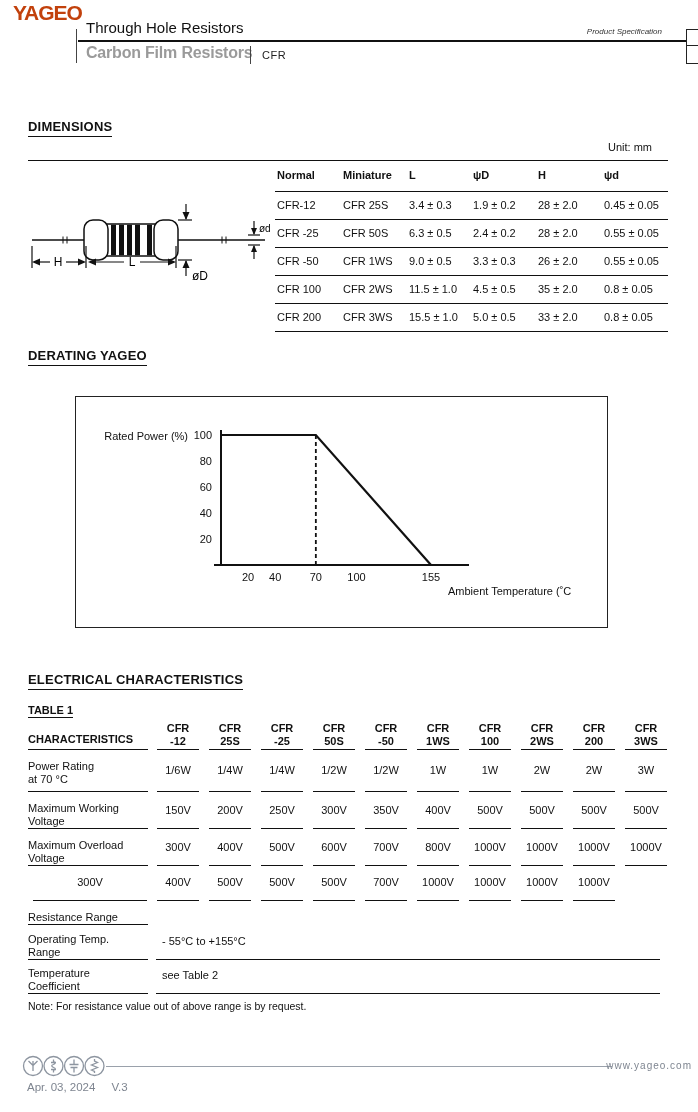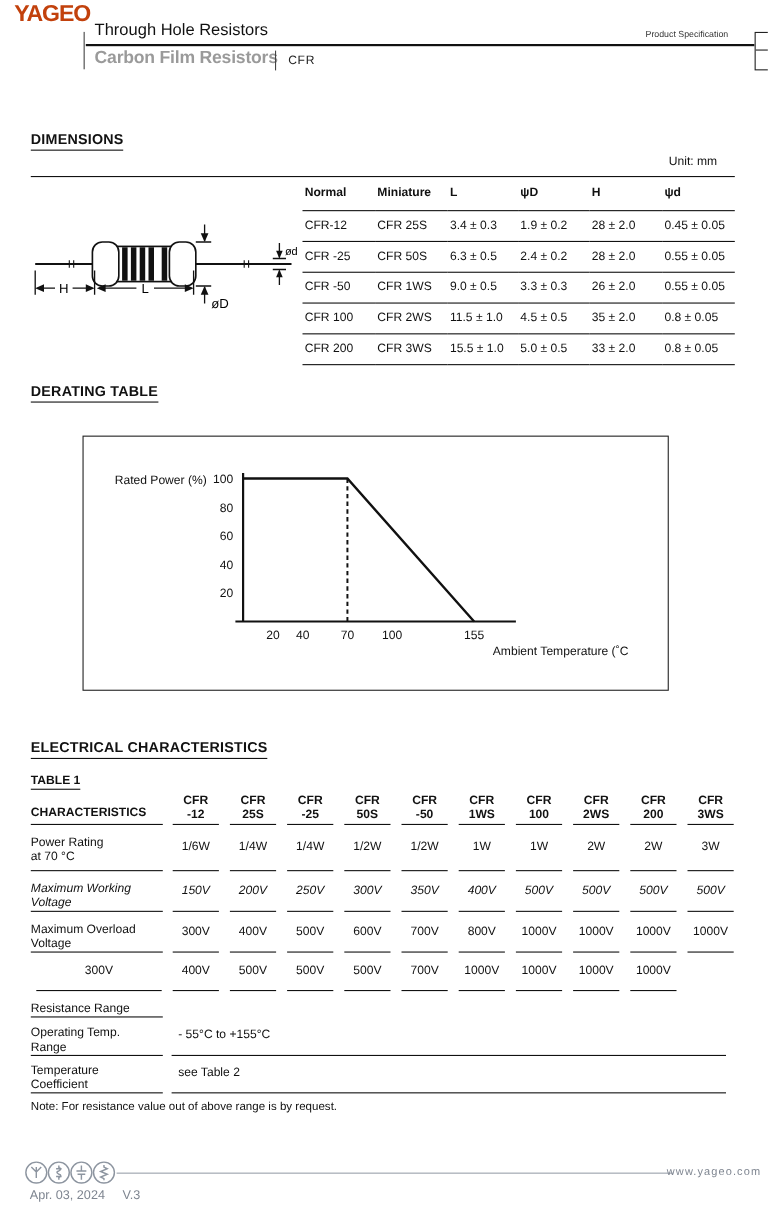--- a/index.html
+++ b/index.html
@@ -11,21 +11,21 @@
     color:#111;
     overflow:hidden;
   }
   .abs{position:absolute;}
 
   
   .brand{left:13px;top:1px;font-size:21px;font-weight:800;letter-spacing:-1px;color:#c2410c;}
   .hdr-vline1{left:76px;top:29px;height:34px;border-left:1px solid #444;}
   .doc-title{left:86px;top:19px;font-size:15px;color:#111;}
   .hdr-rule{left:78px;top:40px;width:608px;border-top:2px solid #111;}
-  .spec-label{top:27px;right:36px;font-size:8px;color:#333;}
+  .spec-label{top:27px;right:36px;font-size:8px;color:#333;font-style:italic;}
   .pagebox{left:686px;top:29px;width:26px;height:33px;border:1.5px solid #222;background:#fff;}
   .pagebox .half{height:15px;border-bottom:1.2px solid #222;}
   .subtitle{left:86px;top:44px;font-size:16px;font-weight:700;color:#9a9a9a;letter-spacing:-0.2px;}
   .hdr-vline2{left:250px;top:46px;height:18px;border-left:1px solid #444;}
   .series-code{left:262px;top:49px;font-size:11px;letter-spacing:0.6px;color:#222;}
 
   
   .sec-heading{font-size:13px;font-weight:700;letter-spacing:0.2px;border-bottom:1.6px solid #111;padding-bottom:2px;}
   #dim-heading{left:28px;top:119px;}
   #der-heading{left:28px;top:348px;}
@@ -46,21 +46,21 @@
   svg{font-family:"Liberation Sans", sans-serif;}
 
   
   #elec-table{left:28px;top:720px;width:644px;font-size:11px;}
   .er{display:grid;grid-template-columns:124px repeat(10,52px);}
   .er > div{border-bottom:1.2px solid #111;display:flex;align-items:center;justify-content:center;text-align:center;margin:0 5px;line-height:13px;}
   .er > .lbl{justify-content:flex-start;text-align:left;margin:10px 4px 0 0;flex-direction:column;align-items:flex-start;}
   .er.head{height:30px;}
   .er.head > div{font-weight:700;flex-direction:column;justify-content:flex-start;padding-top:2px;}
   .er.head > .lbl{justify-content:center;padding-top:0;}
-  .r1{height:42px;} .r2{height:37px;font-style:italic;} .r3{height:36px;} .r4{height:36px;}
+  .r1{height:42px;} .r2{height:37px;} .r3{height:36px;} .r4{height:36px;}
   .r5{height:22px;} .r6{height:34px;} .r7{height:35px;}
   .er.span{grid-template-columns:124px 516px;}
   .er.span > .val{justify-content:flex-start;text-align:left;padding-left:6px;margin:0 8px 0 4px;}
   #elec-note{left:28px;top:1000px;font-size:10.5px;color:#111;}
 
   
   #footer-icons{left:22px;top:1053px;}
   #footer-line{left:106px;top:1066px;width:506px;border-top:1px solid #9aa1ab;}
   #website{top:1060px;right:6px;font-size:10px;color:#7e8590;letter-spacing:1px;}
   #footer-date{left:27px;top:1081px;font-size:11.5px;color:#7e8590;text-align:right;}
@@ -203,21 +203,21 @@
       <td>CFR 200</td>
         <td>CFR 3WS</td>
         <td>15.5 ± 1.0</td>
         <td>5.0 ± 0.5</td>
         <td>33 ± 2.0</td>
         <td>0.8 ± 0.05</td>
     </tr>
   </tbody>
 </table>
 
-<div class="abs sec-heading" id="der-heading">DERATING TABLE</div>
+<div class="abs sec-heading" id="der-heading">DERATING YAGEO</div>
 <div class="abs" id="der-box"></div>
 <svg class="abs" id="derating-chart" width="530" height="232" viewBox="0 0 530 232">
     <line x1="145" y1="34" x2="145" y2="169" stroke="#111" stroke-width="2"></line>
     <line x1="138" y1="169" x2="393" y2="169" stroke="#111" stroke-width="2"></line>
     <text x="136" y="43" text-anchor="end" font-size="11" fill="#111">100</text>
     <text x="136" y="69" text-anchor="end" font-size="11" fill="#111">80</text>
     <text x="136" y="95" text-anchor="end" font-size="11" fill="#111">60</text>
     <text x="136" y="121" text-anchor="end" font-size="11" fill="#111">40</text>
     <text x="136" y="147" text-anchor="end" font-size="11" fill="#111">20</text>
     <text x="172.09677419354838" y="185" text-anchor="middle" font-size="11" fill="#111">20</text>

